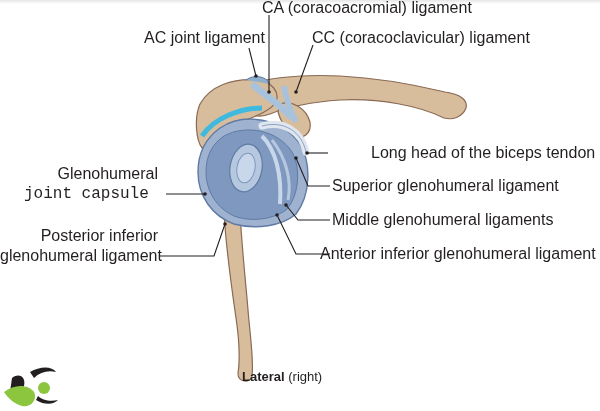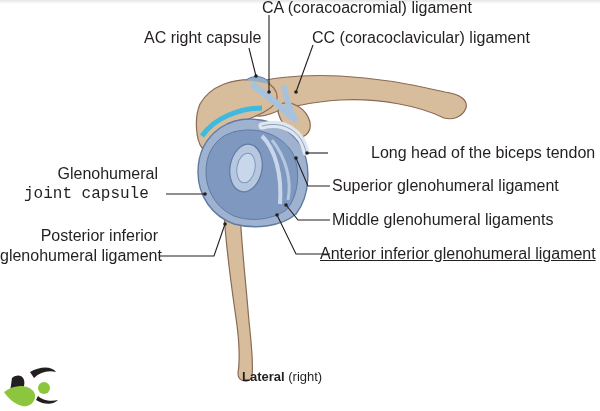--- a/index.html
+++ b/index.html
@@ -74,24 +74,24 @@
   <g>
     <path d="M12,378 C20,372 26,378 24,386 C22,394 14,398 10,392" fill="#231f20"></path>
     <path d="M30,372 C40,366 52,366 56,372 C48,370 40,372 34,378 Z" fill="#231f20"></path>
     <path d="M36,400 C46,406 54,404 58,400 C50,402 42,400 38,396 Z" fill="#231f20"></path>
     <path d="M4,392 C14,384 28,384 34,392 C38,400 30,408 22,406 C14,404 8,398 4,392 Z" fill="#8cc63f"></path>
     <circle cx="44" cy="388" r="6" fill="#8cc63f"></circle>
   </g>
 </svg>
 
 <div class="lbl" style="left:262px;top:0px;">CA (coracoacromial) ligament</div>
-<div class="lbl" style="left:144px;top:30px;">AC right capsule</div>
+<div class="lbl" style="left:144px;top:30px;">AC joint ligament</div>
 <div class="lbl" style="left:312px;top:30px;">CC (coracoclavicular) ligament</div>
 <div class="lbl" style="left:332px;top:145px;margin-left:39px;">Long head of the biceps tendon</div>
 <div class="lbl r" style="left:40px;top:166px;width:118px;">Glenohumeral</div>
 <div class="lbl r" style="left:24px;top:186px;width:118px;font-family:Liberation Mono, monospace;">joint capsule</div>
 <div class="lbl" style="left:332px;top:178px;">Superior glenohumeral ligament</div>
 <div class="lbl" style="left:332px;top:212px;">Middle glenohumeral ligaments</div>
 <div class="lbl r" style="left:0px;top:228px;width:158px;">Posterior inferior</div>
 <div class="lbl r" style="left:0px;top:248px;width:158px;">glenohumeral ligament</div>
-<div class="lbl" style="left:320px;top:246px;text-decoration:underline;">Anterior inferior glenohumeral ligament</div>
+<div class="lbl" style="left:320px;top:246px;">Anterior inferior glenohumeral ligament</div>
 
 <div class="caption"><b>Lateral</b><span> (right)</span></div>
 
 </body></html>

